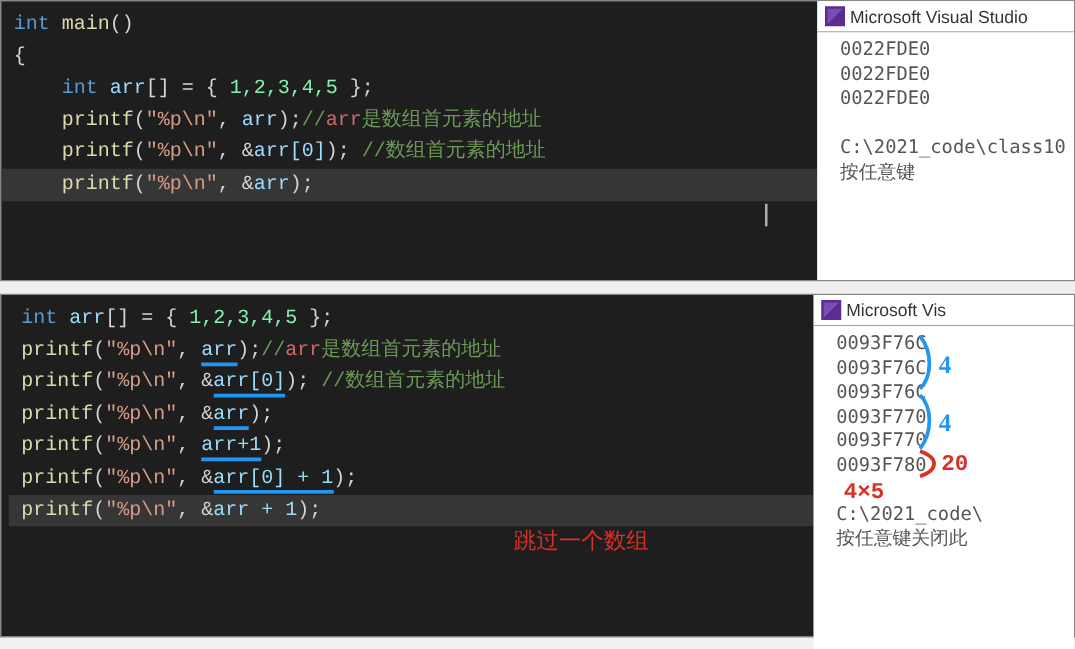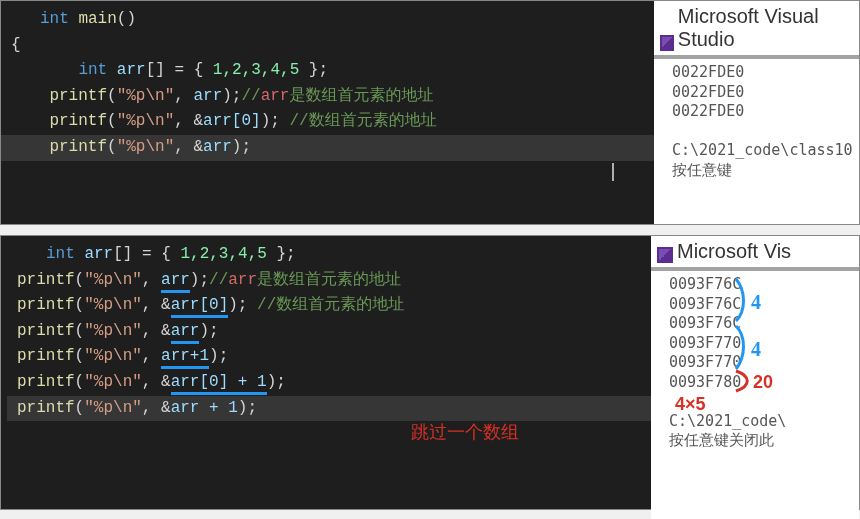--- a/index.html
+++ b/index.html
@@ -35,28 +35,28 @@
   .output-area {
     width: 205px;
     background: #fdfdfd;
     color: #000;
     position: relative;
     display: flex;
     flex-direction: column;
   }
   .output-title {
     display: flex;
-    align-items: flex-end;
+    align-items: flex-start;
     gap: 4px;
     padding: 4px 6px;
     font-family: 'Segoe UI', Tahoma, sans-serif;
-    font-size: 20px;
+    font-size: 14px;
     color: #333;
     background: #fff;
-    border-bottom: 4px solid #a3a3a3;
+    border-bottom: 1px solid #a3a3a3;
   }
   .vs-icon {
     width: 16px;
     height: 16px;
     background: #5c2d91;
     display: inline-block;
     position: relative;
   }
   .vs-icon::after {
     content: "";
@@ -68,21 +68,21 @@
     flex: 1;
     background: #fff;
     color: #555;
     font-family: Consolas, monospace;
     font-size: 15px;
     padding: 4px 18px;
     line-height: 1.3;
     white-space: pre;
   }
   .line { white-space: pre; }
-  .kw { color: #569cd6; margin-left: 29px; }      
+  .kw { color: #569cd6; }      
   .fn { color: #dcdcaa; }      
   .str { color: #d69d85; }     
   .num { color: #86efac; }     
   .op { color: #d4d4d4; }      
   .id { color: #9cdcfe; }      
   .cmt { color: #6a9955; }     
   .cmt-red { color: #d16969; } 
   .highlight-line {
     background: rgba(70,70,70,0.6);
     display: block;
@@ -117,21 +117,21 @@
   .hand-blue {
     position: absolute;
     color: #2196f3;
     font-family: 'Comic Sans MS', cursive;
     font-weight: bold;
     font-size: 20px;
   }
   .hand-red {
     position: absolute;
     color: #d93025;
-    font-family: Liberation Sans, sans-serif;
+    font-family: Liberation Mono, monospace;
     font-weight: bold;
     font-size: 18px;
   }
 </style>
 </head>
 <body>
 
 <div class="panel panel-top">
   <div class="code-area">
     <div class="line"><span class="kw">int</span><span class="fn"> main</span><span class="op">()</span></div>

